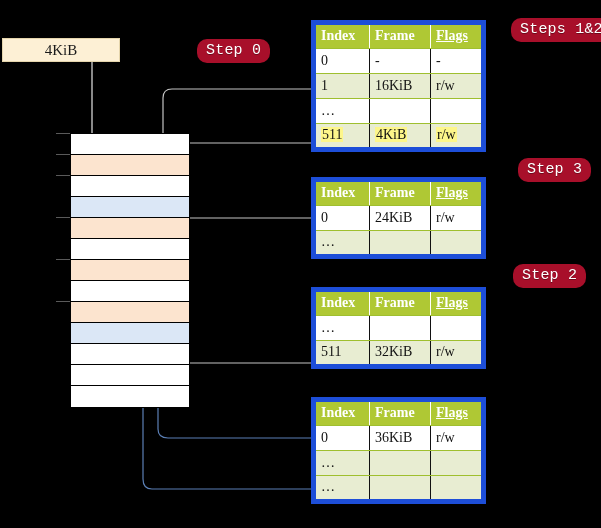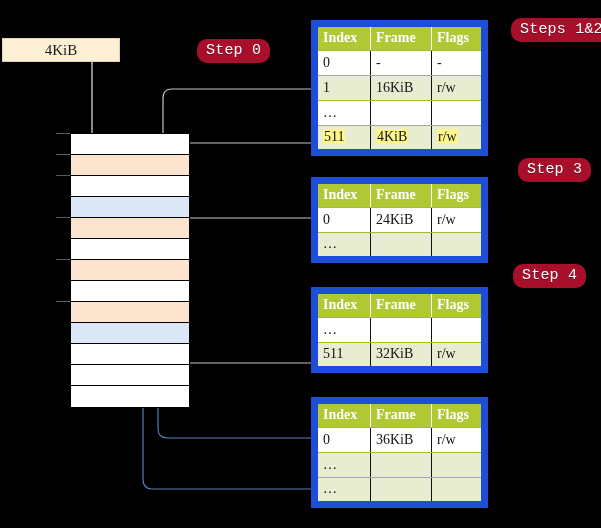--- a/index.html
+++ b/index.html
@@ -63,37 +63,37 @@
     position: absolute;
     height: 1px;
     width: 14px;
     background: #5a5a5a;
   }
 
   
   .ptable {
     position: absolute;
     border-collapse: collapse;
-    border: 7px solid #1d4ed8;
+    border: 5px solid #1d4ed8;
     background: #6d28d9;
     table-layout: fixed;
   }
   .ptable th {
     background: #afc834;
     color: #ffffff;
     font-family: "Liberation Serif", serif;
     font-weight: bold;
     font-size: 14px;
     text-align: left;
     padding: 2px 5px 3px 5px;
     border-right: 1px solid #ffffff;
     border-bottom: 1px solid #9fbf2f;
     line-height: 18px;
   }
-  .ptable th:last-child { border-right: none; }
+  .ptable th:last-child { border-right: none; text-decoration: underline; }
   .ptable td {
     font-family: "Liberation Serif", serif;
     font-size: 14px;
     color: #111111;
     text-align: left;
     padding: 2px 5px 3px 5px;
     border-right: 1px solid #111111;
     border-bottom: 1px solid #9fbf2f;
     line-height: 18px;
     background: #ffffff;
@@ -180,21 +180,21 @@
       <div class="memrow blue" style="height: 21px;"></div>
       <div class="memrow" style="height: 21px;"></div>
       <div class="memrow" style="height: 21px;"></div>
       <div class="memrow" style="height: 21px;"></div>
     </div>
 
   <div id="badges">
       <div class="badge" style="left: 197px; top: 39px;">Step 0</div>
       <div class="badge" style="left: 511px; top: 18px;">Steps 1&amp;2</div>
       <div class="badge" style="left: 518px; top: 158px;">Step 3</div>
-      <div class="badge" style="left: 513px; top: 264px;">Step 4</div>
+      <div class="badge" style="left: 513px; top: 264px;">Step 2</div>
     </div>
 
   <div id="tables">
       <table class="ptable" style="left: 311px; top: 20px; width: 170px;">
         <thead>
           <tr>
             <th style="width: 56px;">Index</th>
             <th style="width: 61px;">Frame</th>
             <th style="width: 53px;">Flags</th>
           </tr>

